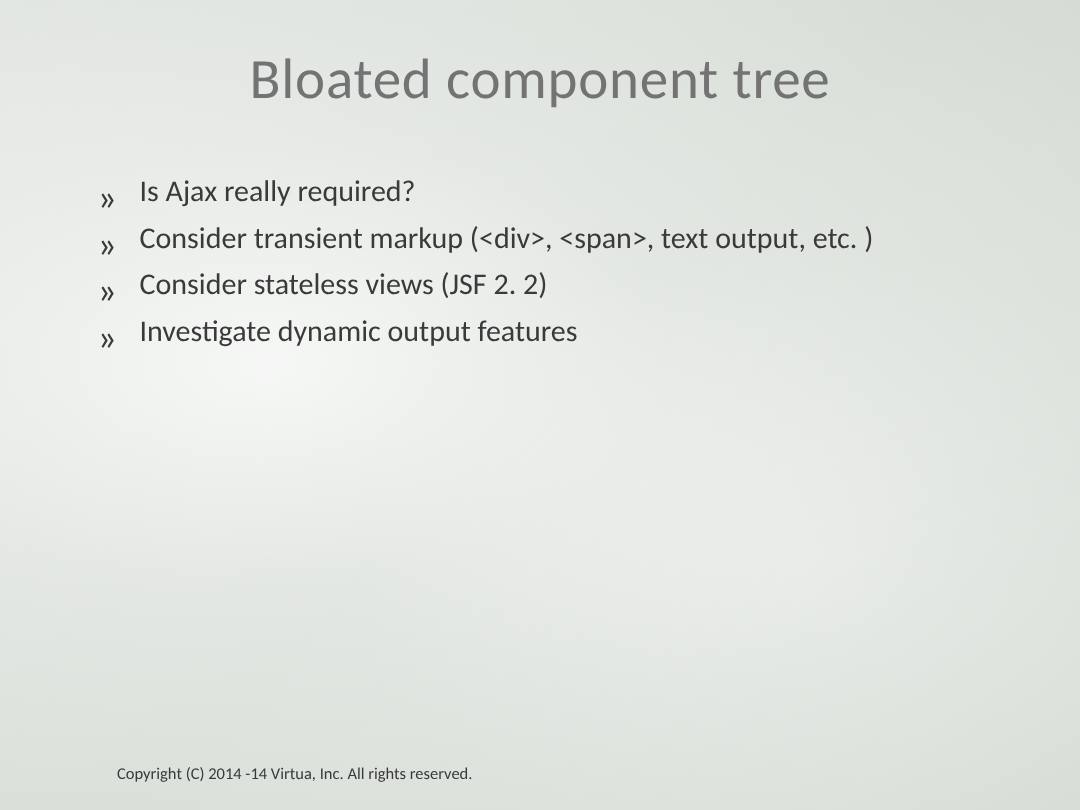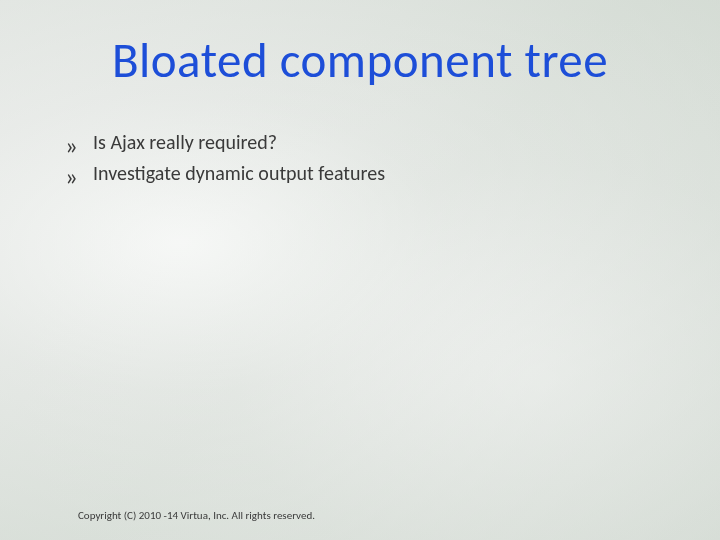--- a/index.html
+++ b/index.html
@@ -17,23 +17,23 @@
       position: relative;
       overflow: hidden;
     }
     .slide {
       width: 100%;
       height: 100%;
       padding: 30px 55px 20px 55px;
       position: relative;
     }
     .title {
-      font-size: 49px;
+      font-size: 38px;
       font-weight: 400;
-      color: #1d4ed8;
+      color: #737373;
       text-align: center;
       margin-bottom: 38px;
       font-family: Calibri, Arial, sans-serif;
       letter-spacing: 0.5px;
     }
     .bullets {
       list-style: none;
       padding-left: 10px;
     }
     .bullets li {
@@ -62,16 +62,18 @@
       font-family: Calibri, Arial, sans-serif;
     }
   </style>
 </head>
 <body>
 
 <div class="slide">
   <h1 class="title">Bloated component tree</h1>
   <ul class="bullets">
     <li>Is Ajax really required?</li>
+    <li>Consider transient markup (&lt;div&gt;, &lt;span&gt;, text output, etc. )</li>
+    <li>Consider stateless views (JSF 2. 2)</li>
     <li>Investigate dynamic output features</li>
   </ul>
-  <div class="copyright">Copyright (C) 2010 -14 Virtua, Inc. All rights reserved.</div>
+  <div class="copyright">Copyright (C) 2014 -14 Virtua, Inc. All rights reserved.</div>
 </div>
 
 </body></html>

